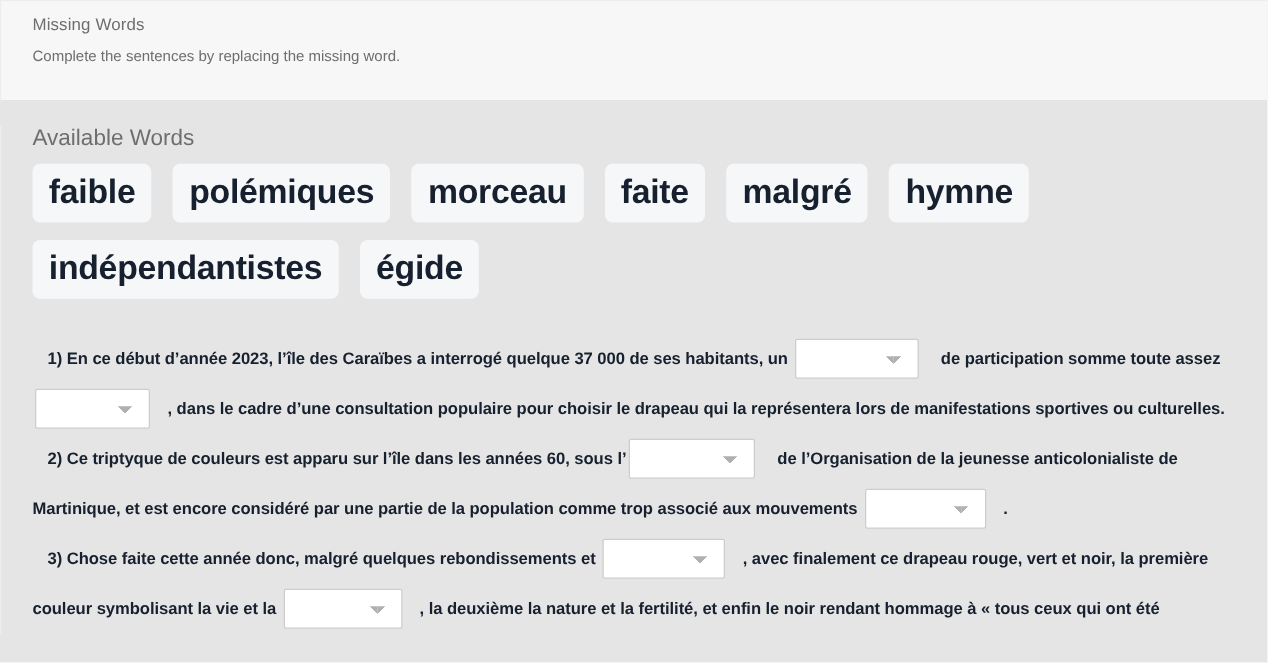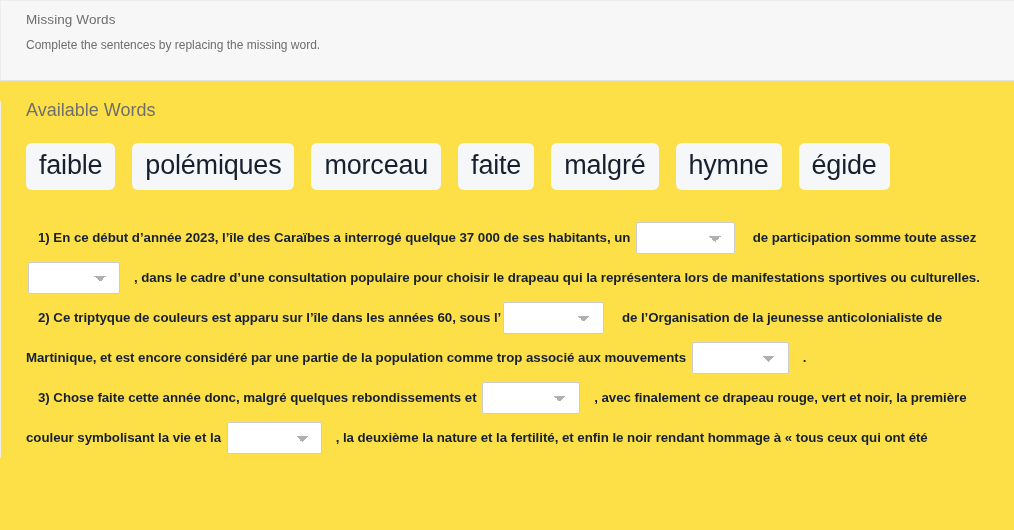--- a/index.html
+++ b/index.html
@@ -6,21 +6,21 @@
   html, body {
     margin: 0; padding: 0;
     width: 1014px; height: 530px;
     background: #ffffff;
     font-family: "Liberation Sans", sans-serif;
     overflow: hidden;
   }
   .app {
     width: 1014px; height: 530px;
     position: relative;
-    background: #fde047;
+    background: #e5e5e5;
   }
 
   
   .panel-header {
     background: #f7f7f7;
     border-bottom: 1px solid #e3e3e3;
     border-left: 1px solid #ededed;
     border-top: 1px solid #ededed;
     padding: 12px 0 12px 25px;
     height: 81px;
@@ -59,24 +59,24 @@
     display: flex;
     flex-wrap: wrap;
     width: 960px;
     gap: 0;
   }
   .word-chip {
     background: #f6f7f9;
     border-radius: 6px;
     color: #16202e;
     font-size: 27px;
-    font-weight: 400;
+    font-weight: 700;
     line-height: 1;
     padding: 9px 13px 11px 13px;
-    margin: 16px 17px 10px 0;
+    margin: 4px 17px 10px 0;
     white-space: nowrap;
     cursor: pointer;
     letter-spacing: -0.2px;
   }
 
   
   .sentences {
     margin: 18px 0 0 25px;
     width: 975px;
   }
@@ -136,20 +136,21 @@
 
     <div class="words-label">Available Words</div>
 
     <div class="words-wrap" id="words-wrap">
         <div class="word-chip">faible</div>
         <div class="word-chip">polémiques</div>
         <div class="word-chip">morceau</div>
         <div class="word-chip">faite</div>
         <div class="word-chip">malgré</div>
         <div class="word-chip">hymne</div>
+        <div class="word-chip">indépendantistes</div>
         <div class="word-chip">égide</div>
       </div>
 
     <div class="sentences" id="sentences">
         <div class="sentence"><span class="seg">1) En ce début d’année 2023, l’île des Caraïbes a interrogé quelque 37 000 de ses habitants, un </span><select class="blank w100"><option value=""></option><option value="faible">faible</option><option value="polémiques">polémiques</option><option value="morceau">morceau</option><option value="taux">taux</option><option value="liberté">liberté</option><option value="hymne">hymne</option><option value="indépendantistes">indépendantistes</option><option value="égide">égide</option></select><span class="seg"> de participation somme toute assez </span><select class="blank w92"><option value=""></option><option value="faible">faible</option><option value="polémiques">polémiques</option><option value="morceau">morceau</option><option value="taux">taux</option><option value="liberté">liberté</option><option value="hymne">hymne</option><option value="indépendantistes">indépendantistes</option><option value="égide">égide</option></select><span class="seg">, dans le cadre d’une consultation populaire pour choisir le drapeau qui la représentera lors de manifestations sportives ou culturelles.</span></div>
         <div class="sentence"><span class="seg">2) Ce triptyque de couleurs est apparu sur l’île dans les années 60, sous l’</span><select class="blank w100b"><option value=""></option><option value="faible">faible</option><option value="polémiques">polémiques</option><option value="morceau">morceau</option><option value="taux">taux</option><option value="liberté">liberté</option><option value="hymne">hymne</option><option value="indépendantistes">indépendantistes</option><option value="égide">égide</option></select><span class="seg"> de l’Organisation de la jeunesse anticolonialiste de Martinique, et est encore considéré par une partie de la population comme trop associé aux mouvements </span><select class="blank w97"><option value=""></option><option value="faible">faible</option><option value="polémiques">polémiques</option><option value="morceau">morceau</option><option value="taux">taux</option><option value="liberté">liberté</option><option value="hymne">hymne</option><option value="indépendantistes">indépendantistes</option><option value="égide">égide</option></select><span class="seg">.</span></div>
         <div class="sentence"><span class="seg">3) Chose faite cette année donc, malgré quelques rebondissements et </span><select class="blank w98"><option value=""></option><option value="faible">faible</option><option value="polémiques">polémiques</option><option value="morceau">morceau</option><option value="taux">taux</option><option value="liberté">liberté</option><option value="hymne">hymne</option><option value="indépendantistes">indépendantistes</option><option value="égide">égide</option></select><span class="seg">, avec finalement ce drapeau rouge, vert et noir, la première couleur symbolisant la vie et la </span><select class="blank w95"><option value=""></option><option value="faible">faible</option><option value="polémiques">polémiques</option><option value="morceau">morceau</option><option value="taux">taux</option><option value="liberté">liberté</option><option value="hymne">hymne</option><option value="indépendantistes">indépendantistes</option><option value="égide">égide</option></select><span class="seg">, la deuxième la nature et la fertilité, et enfin le noir rendant hommage à « tous ceux qui ont été</span></div>
       </div>
 
   </div>

